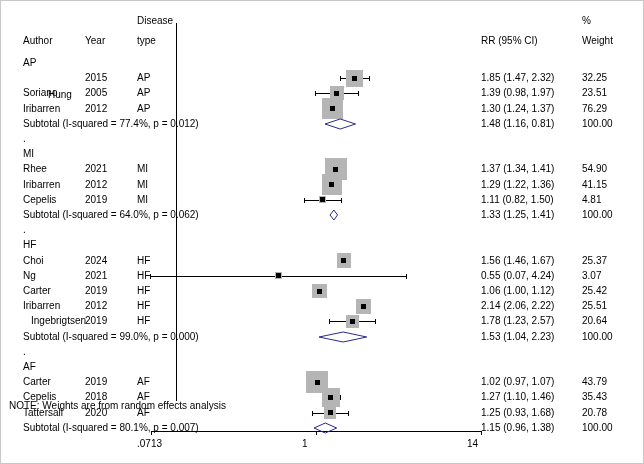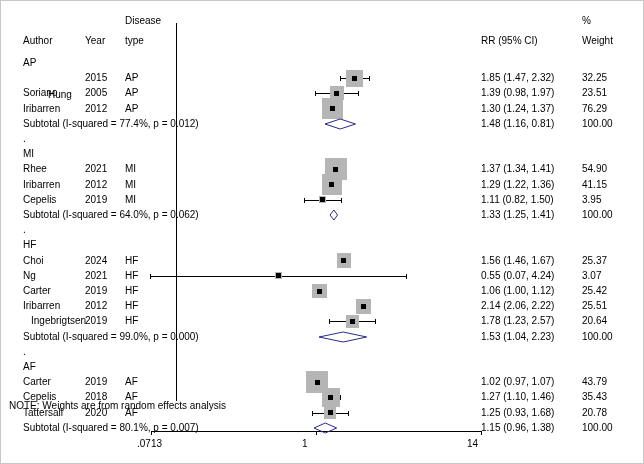--- a/index.html
+++ b/index.html
@@ -12,21 +12,21 @@
     overflow:hidden;
   }
   #root{position:relative;width:644px;height:464px;box-sizing:border-box;border:1px solid #c8c8c8;}
 
   .txt{position:absolute;white-space:nowrap;font-size:10px;line-height:12px;}
   .hdr{position:absolute;white-space:nowrap;font-size:10px;line-height:11px;}
 
   
   .c-author{left:22px;}
   .c-year{left:84px;}
-  .c-dis{left:124px;}
+  .c-dis{left:136px;}
   .c-eff{left:480px;}
   .c-wt{left:581px;}
 
   .group-label{left:22px;font-size:10px;}
   .dotrow{left:22px;font-size:10px;}
 
   
   #plot{position:absolute;left:150px;top:16px;width:330px;height:390px;}
   #vline{position:absolute;left:175px;top:22px;width:1px;height:378px;background:#000;}
 
@@ -86,21 +86,21 @@
       <div class="txt c-wt" style="top: 162.4px;">54.90</div>
       <div class="txt c-author" style="top: 177.6px;">Iribarren</div>
       <div class="txt c-year" style="top: 177.6px;">2012</div>
       <div class="txt c-dis" style="top: 177.6px;">MI</div>
       <div class="txt c-eff" style="top: 177.6px;">1.29 (1.22, 1.36)</div>
       <div class="txt c-wt" style="top: 177.6px;">41.15</div>
       <div class="txt c-author" style="top: 192.8px;">Cepelis</div>
       <div class="txt c-year" style="top: 192.8px;">2019</div>
       <div class="txt c-dis" style="top: 192.8px;">MI</div>
       <div class="txt c-eff" style="top: 192.8px;">1.11 (0.82, 1.50)</div>
-      <div class="txt c-wt" style="top: 192.8px;">3.95</div>
+      <div class="txt c-wt" style="top: 192.8px;">4.81</div>
       <div class="txt group-label" style="top: 208px;">Subtotal  (I-squared = 64.0%, p = 0.062)</div>
       <div class="txt c-eff" style="top: 208px;">1.33 (1.25, 1.41)</div>
       <div class="txt c-wt" style="top: 208px;">100.00</div>
       <div class="txt dotrow" style="top: 223.2px;">.</div>
       <div class="txt group-label" style="top: 238.4px;">HF</div>
       <div class="txt c-author" style="top: 253.6px;">Choi</div>
       <div class="txt c-year" style="top: 253.6px;">2024</div>
       <div class="txt c-dis" style="top: 253.6px;">HF</div>
       <div class="txt c-eff" style="top: 253.6px;">1.56 (1.46, 1.67)</div>
       <div class="txt c-wt" style="top: 253.6px;">25.37</div>

